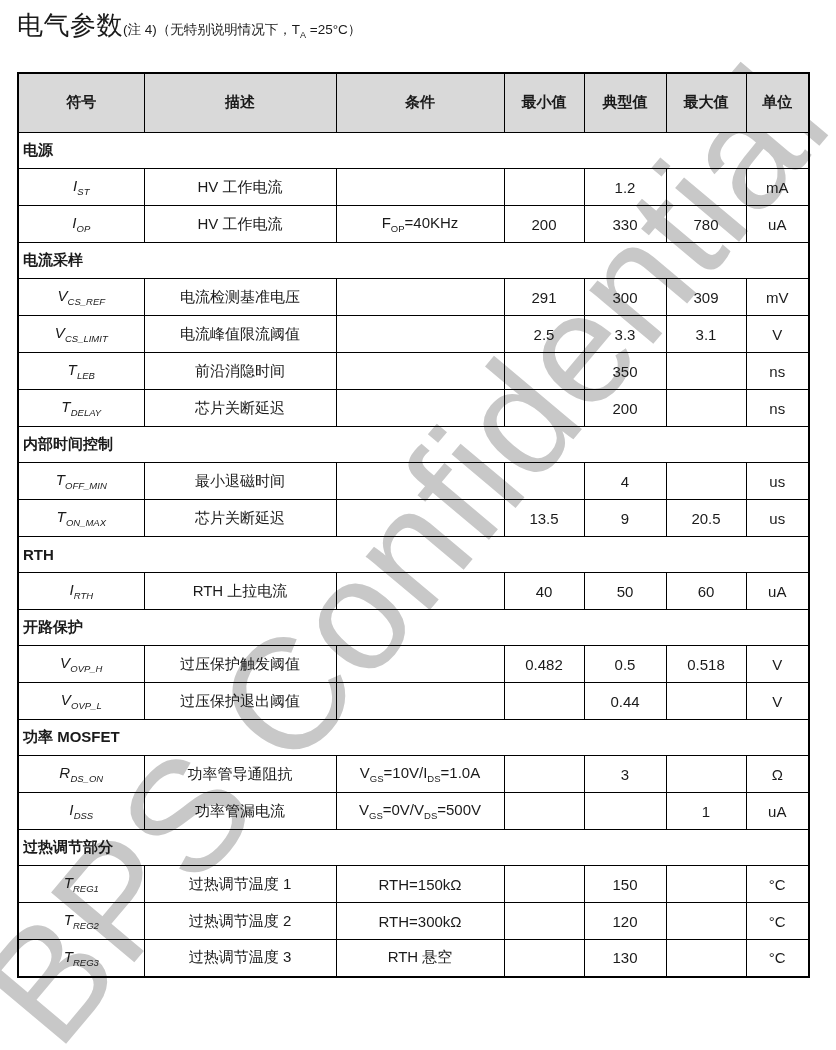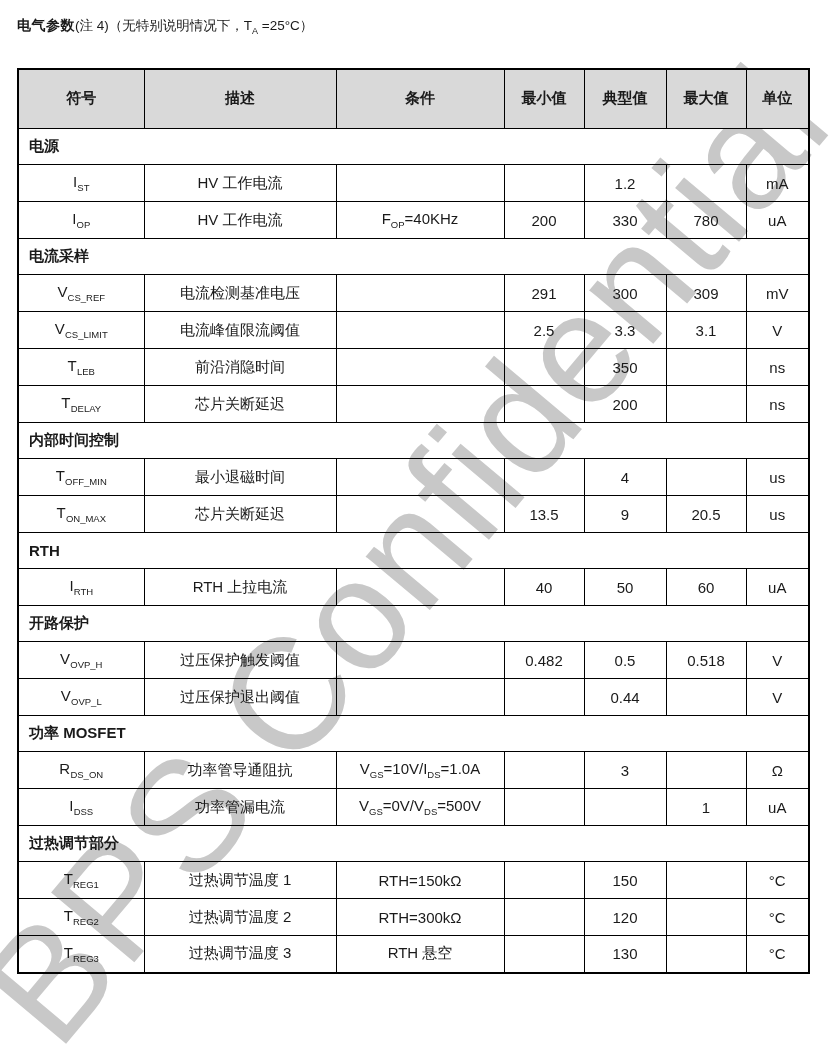--- a/index.html
+++ b/index.html
@@ -35,22 +35,22 @@
     pointer-events:none;
   }
   .doc-title{
     position:relative;
     z-index:1;
     font-size:14px;
     font-weight:400;
     line-height:26px;
   }
   .title-main{
-    font-size:14px;
-    font-weight:700;
+    font-size:26px;
+    font-weight:400;
     letter-spacing:0.5px;
   }
   .title-note{
     font-size:13.5px;
   }
   .title-note sub{font-size:9px;}
   table.params{
     position:relative;
     z-index:1;
     margin-top:24px;
@@ -68,28 +68,28 @@
     background:transparent;
   }
   .params th{
     background:var(--header-bg);
     font-weight:700;
     height:60px;
   }
   .params td.section-cell{
     text-align:left;
     font-weight:700;
-    padding-left:10px;
+    padding-left:4px;
     height:36px;
   }
   .params tr.data-row td{
     height:37px;
     font-weight:400;
   }
-  .params td.symbol-cell{letter-spacing:0.2px;}
+  .params td.symbol-cell{letter-spacing:0.2px;font-style:italic;}
   .params sub{
     font-size:9.5px;
     letter-spacing:0;
   }
 </style>
 </head>
 <body>
 
 <div class="page">
 

